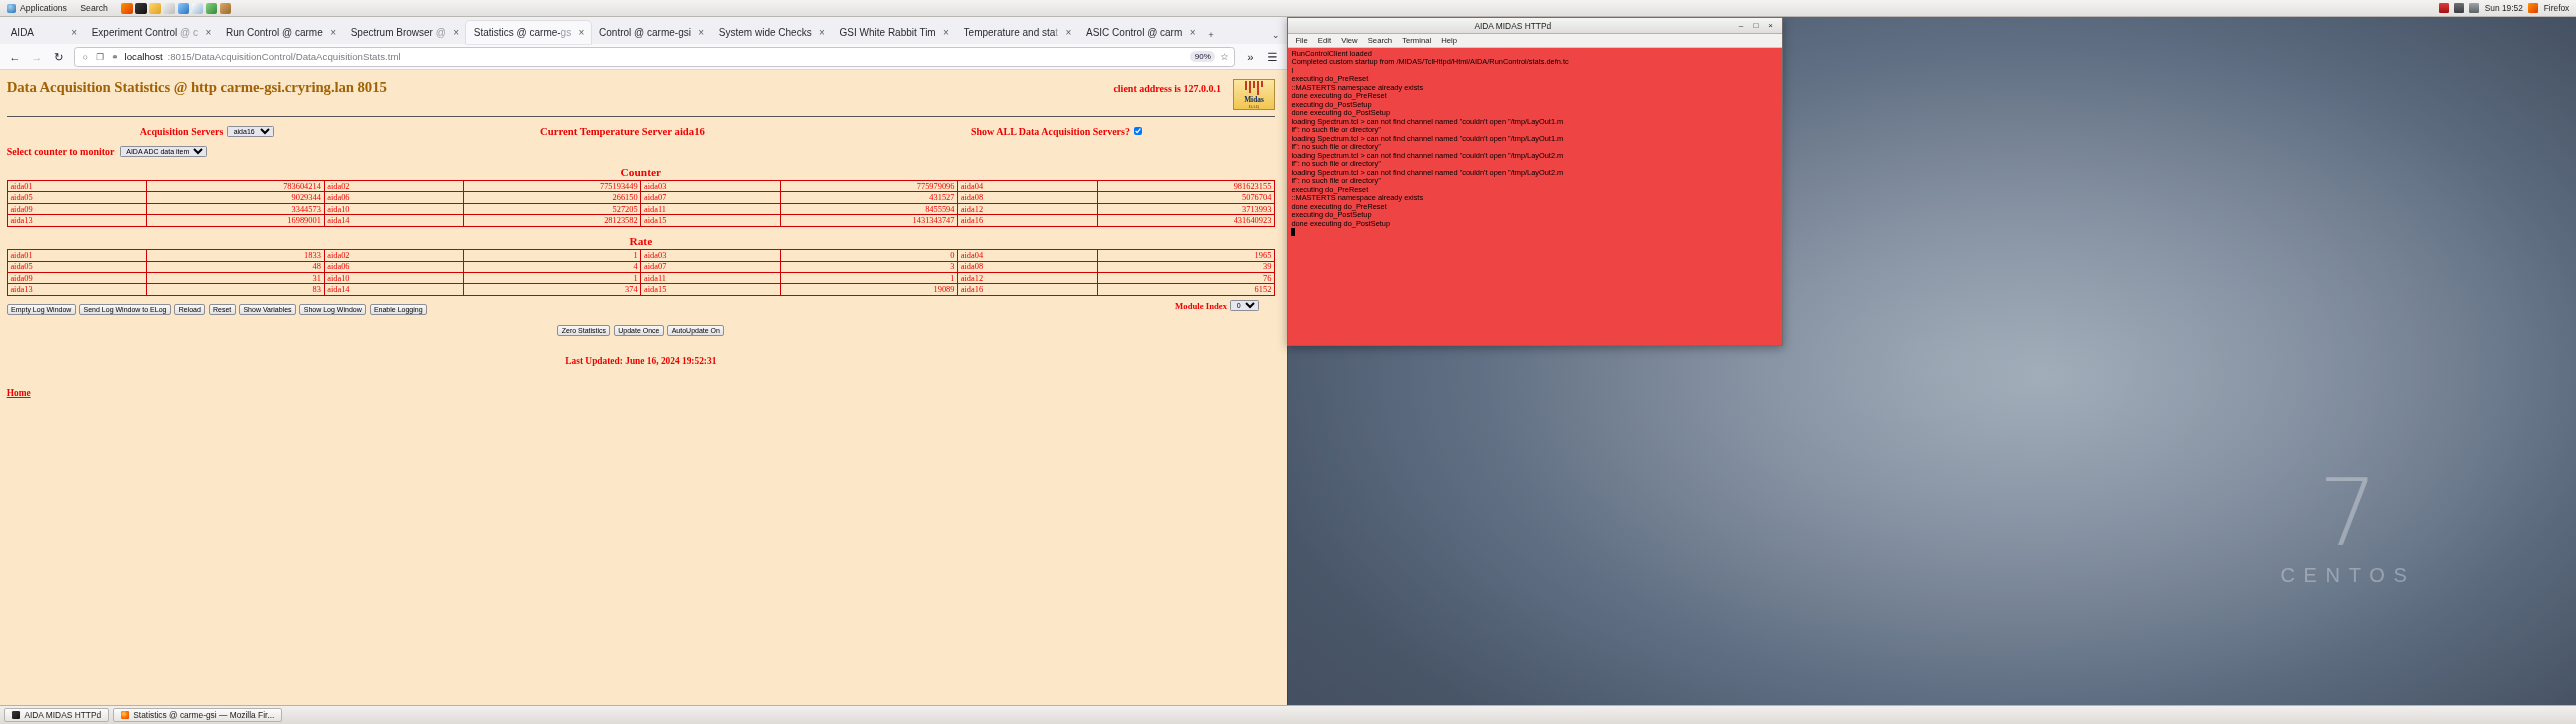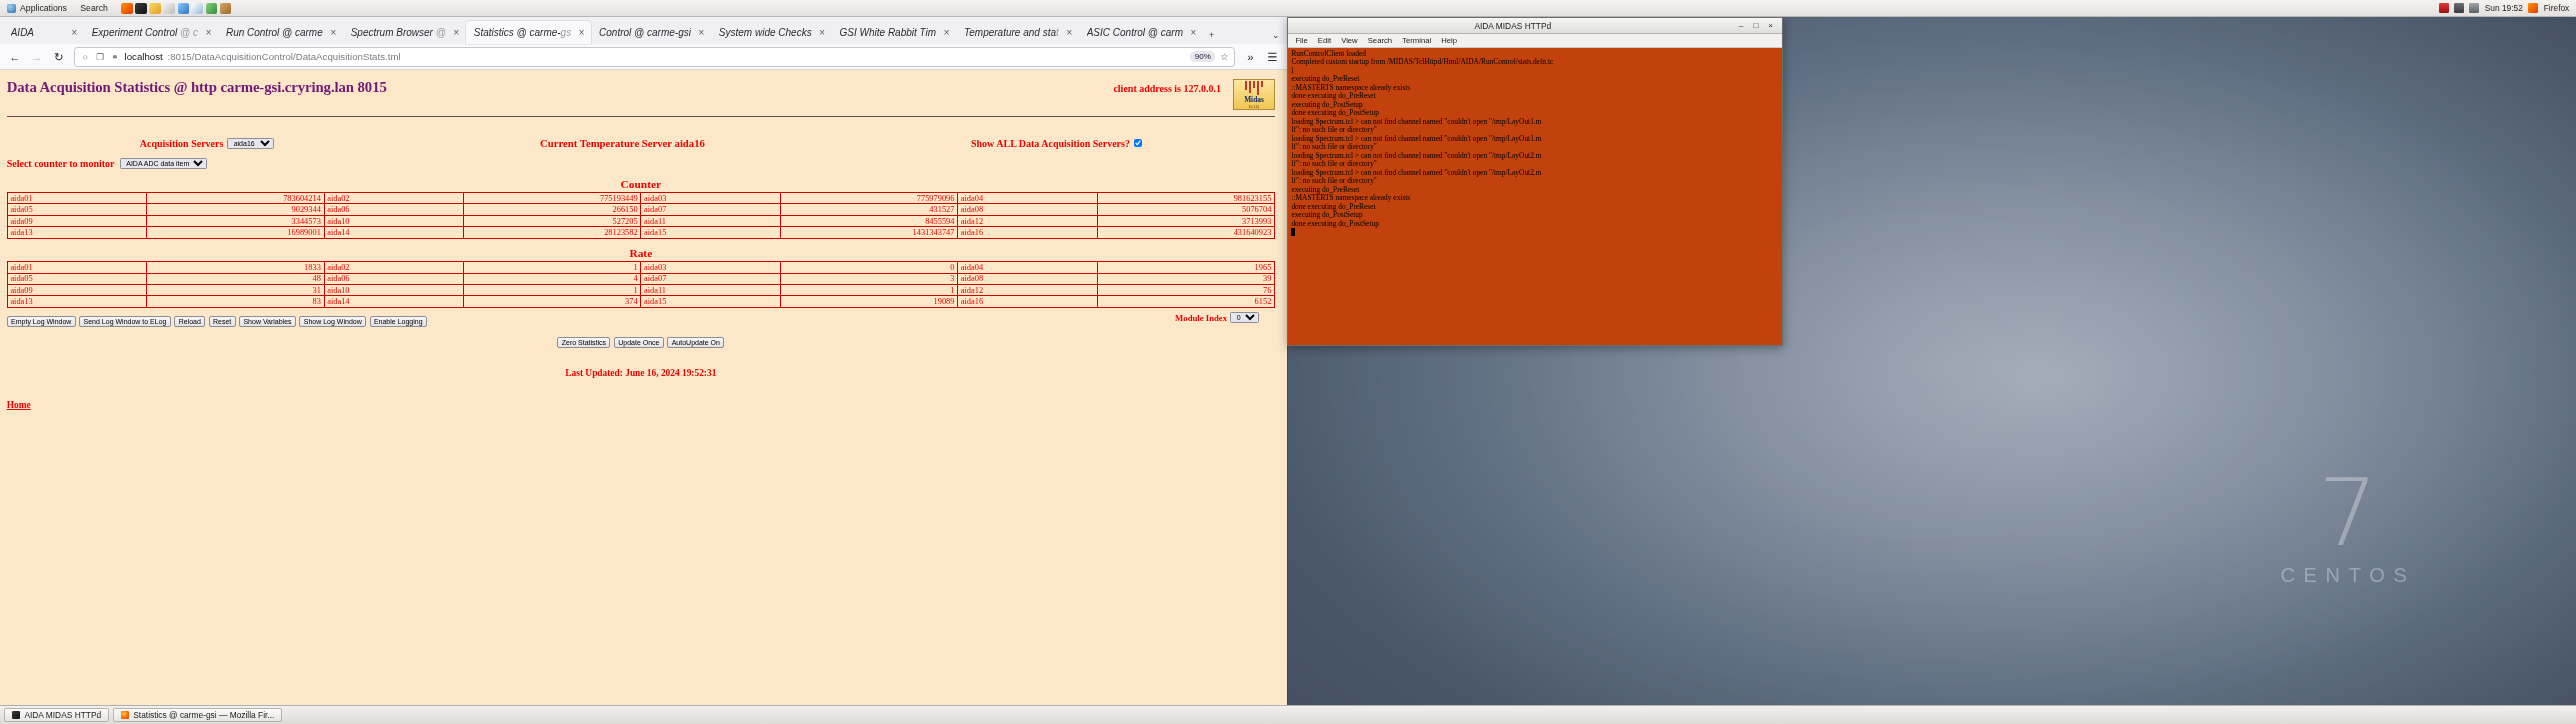--- a/index.html
+++ b/index.html
@@ -77,21 +77,21 @@
   }
   
   #tabstrip {
     height: 27px; background: #f0f0f4; display: flex; align-items: flex-end;
     padding: 0 2.7px; flex: 0 0 auto; position: relative;
   }
   .tab {
     height: 23px; display: flex; align-items: center; gap: 4.7px;
     padding: 0 6.7px 0 8px; font-size: 10px; color: #2b2a33;
     border-radius: 4px 4px 0 0; max-width: 154px; min-width: 81px;
-    position: relative; white-space: nowrap; font-style: italic;
+    position: relative; white-space: nowrap;
   }
   .tab .tab-title { overflow: hidden; text-overflow: clip; max-width: 117px; display: inline-block; }
   .tab .tab-title .dim { color: #9a9aa2; }
   .tab.active { background: #f9f9fb; box-shadow: 0 0 0 0.7px rgba(0,0,0,0.10); }
   .tab-close { font-size: 10px; color: #5b5b66; margin-left: auto; padding-left: 2.7px; }
   #tabstrip-spacer { flex: 1 1 auto; }
   .tabstrip-btn { width: 17.4px; height: 20px; display: flex; align-items: center; justify-content: center; color: #3d3d43; font-size: 9.4px; }
 
   
   #navbar {
@@ -119,39 +119,39 @@
   #star-ico { color: #5b5b66; font-size: 9.4px; flex: 0 0 auto; }
 
   
   #page {
     flex: 1 1 auto; background: #fce8c8; overflow: hidden; position: relative;
     font-family: "Liberation Serif", serif; color: #000;
   }
   #page-inner { padding: 9.4px 12px 0 6.7px; }
   .hdr-row { display: flex; align-items: flex-start; justify-content: space-between; }
   #page-title {
-    color: #701a75; font-size: 14.8px; font-weight: bold;
+    color: #a16207; font-size: 14.8px; font-weight: bold;
     font-family: "Liberation Serif", serif; letter-spacing: -0.1px;
   }
   #client-addr { color: #f00000; font-size: 10px; font-weight: bold; margin-top: 4px; }
   #midas-logo {
     width: 42px; height: 31px; border: 0.7px solid #b08b3a; flex: 0 0 auto;
     background: linear-gradient(#fbe6a0, #f2c551);
     display: flex; flex-direction: column; align-items: center; justify-content: center;
     margin-left: 12px; position: relative;
   }
   #midas-logo .mw { font-size: 7.4px; font-weight: bold; color: #13306b; font-family: "Liberation Serif", serif; }
   #midas-logo .md { font-size: 4.7px; color: #7a3c00; letter-spacing: 0.3px; }
   #midas-logo .mbars { display: flex; gap: 1.3px; margin-top: 1.3px; }
   #midas-logo .mbars i { display: block; width: 2.7px; background: #c0392b; }
 
   hr.rule { border: none; border-top: 1.3px solid #555; margin: 6px 0 0 0; }
 
   .ctrl-row {
-    display: flex; align-items: center; gap: 0; margin-top: 20px;
+    display: flex; align-items: center; gap: 0; margin-top: 8px;
     font-size: 10px; color: #f00000; font-weight: bold;
   }
   .ctrl-seg { display: flex; align-items: center; gap: 4px; }
   .lbl-red { color: #f00000; font-weight: bold; font-family: "Liberation Serif", serif; }
   select.htmlsel {
     font-family: "Liberation Sans", sans-serif; font-size: 7px;
     background: #e6e6ee; border: 0.7px solid #8d8d96; border-radius: 1.3px;
     padding: 0 1.3px; height: 11.4px; color: #000;
   }
   #cur-server { color: #f00000; font-weight: bold; font-size: 10.7px; }
@@ -198,22 +198,22 @@
     display: flex; align-items: center; padding: 0 4px; flex: 0 0 auto;
   }
   #midas-title { flex: 1 1 auto; text-align: center; font-size: 8.4px; color: #1c1c1c; }
   .wbtn-box { width: 14.8px; height: 12px; display: flex; align-items: center; justify-content: center; font-size: 8px; color: #2c2c2c; }
   #midas-menubar {
     height: 13.4px; background: #f2f1f0; border-bottom: 0.7px solid #cecbc7;
     display: flex; align-items: center; gap: 0.7px; padding: 0 2.7px; flex: 0 0 auto;
   }
   .mb-item { font-size: 7.7px; color: #1c1c1c; padding: 0.7px 4.7px; }
   #midas-body {
-    flex: 1 1 auto; background: #c2410c; padding: 2px 3.4px;
-    font-family: Liberation Serif, serif; font-size: 7.4px;
+    flex: 1 1 auto; background: #ef4444; padding: 2px 3.4px;
+    font-family: Liberation Sans, sans-serif; font-size: 7.4px;
     color: #000; line-height: 8.5px; overflow: hidden; white-space: pre;
   }
   #midas-cursor { display: inline-block; width: 4px; height: 7.4px; background: #000; vertical-align: -0.7px; }
 </style>
 </head>
 <body>
 
 <div id="desktop">
   <div id="desktop-vignette"></div>
   <div id="centos-logo">

